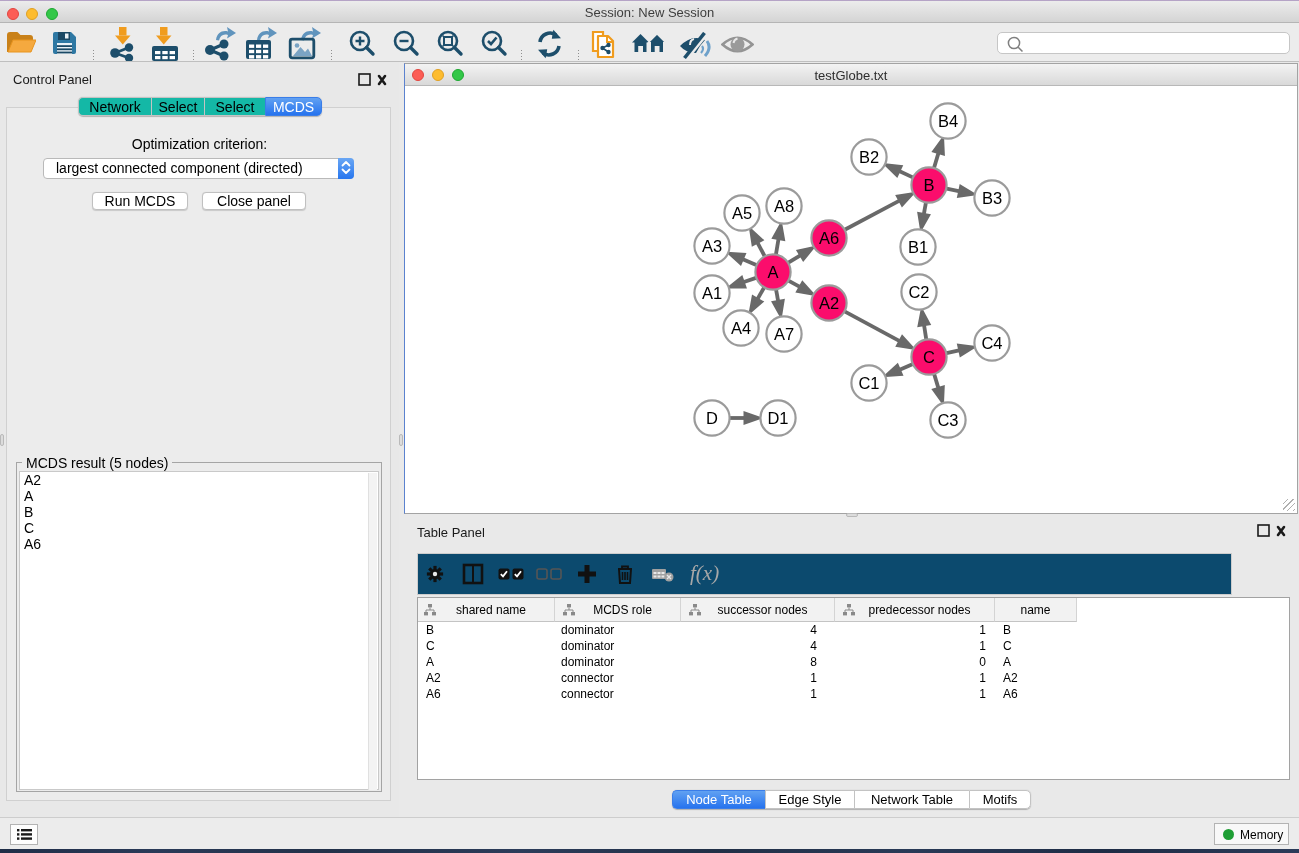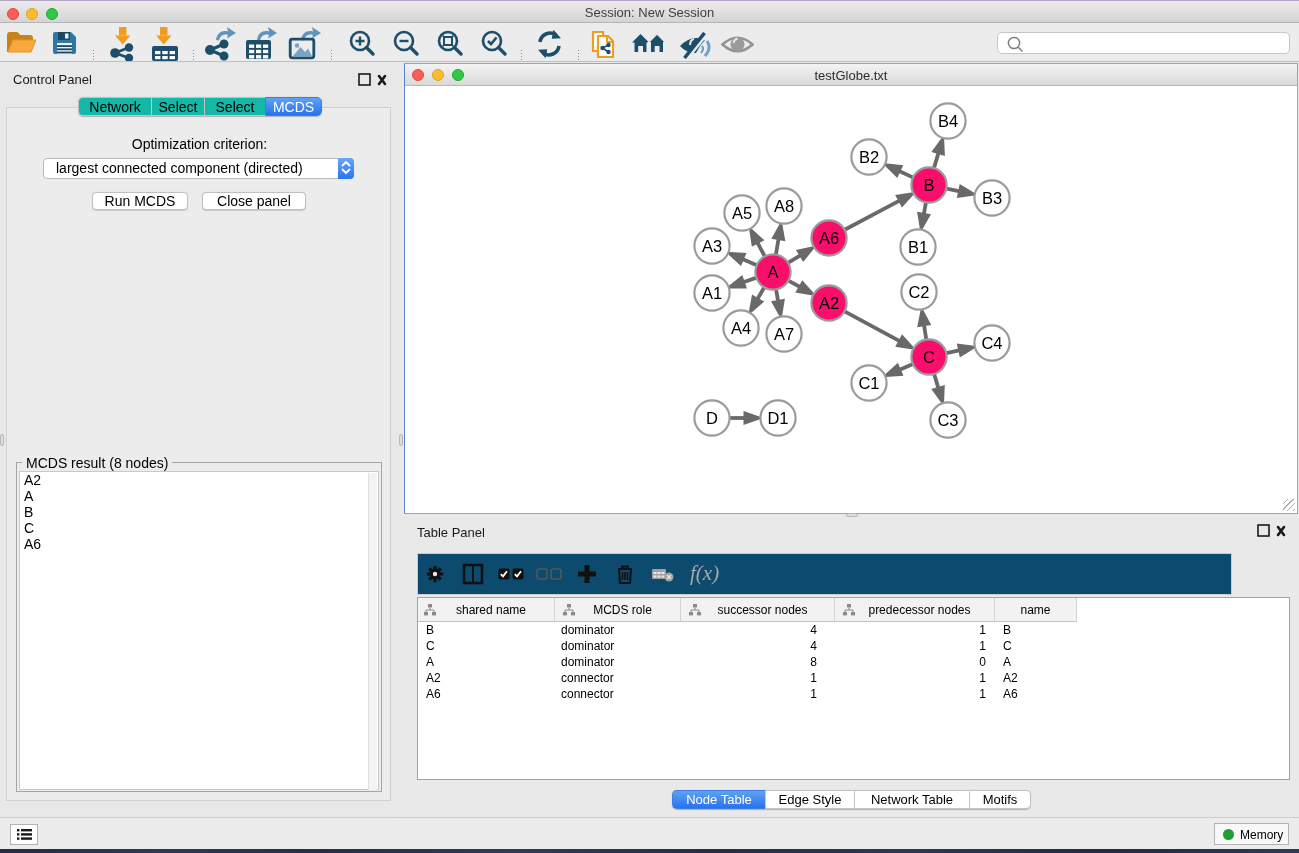--- a/index.html
+++ b/index.html
@@ -264,21 +264,21 @@
       <div class="step">
         <svg width="14" height="19" viewBox="0 0 14 19" style="position:absolute;left:1px;top:0">
           <path d="M3.5 7.5 L7 4 L10.5 7.5" fill="none" stroke="#fff" stroke-width="1.8" stroke-linecap="round" stroke-linejoin="round"></path>
           <path d="M3.5 11.5 L7 15 L10.5 11.5" fill="none" stroke="#fff" stroke-width="1.8" stroke-linecap="round" stroke-linejoin="round"></path>
         </svg>
       </div>
     </div>
     <div class="btn" style="left:92px; width:96px">Run MCDS</div>
     <div class="btn" style="left:202px; width:104px">Close panel</div>
     <div id="groupbox">
-      <div class="gtitle">MCDS result (8 nodes)</div>
+      <div class="gtitle">MCDS result (5 nodes)</div>
       <div id="mlist">
         <div class="sb"></div>
         <div class="it">A2</div>
         <div class="it">A</div>
         <div class="it">B</div>
         <div class="it">C</div>
         <div class="it">A6</div>
       </div>
     </div>
   </div>

